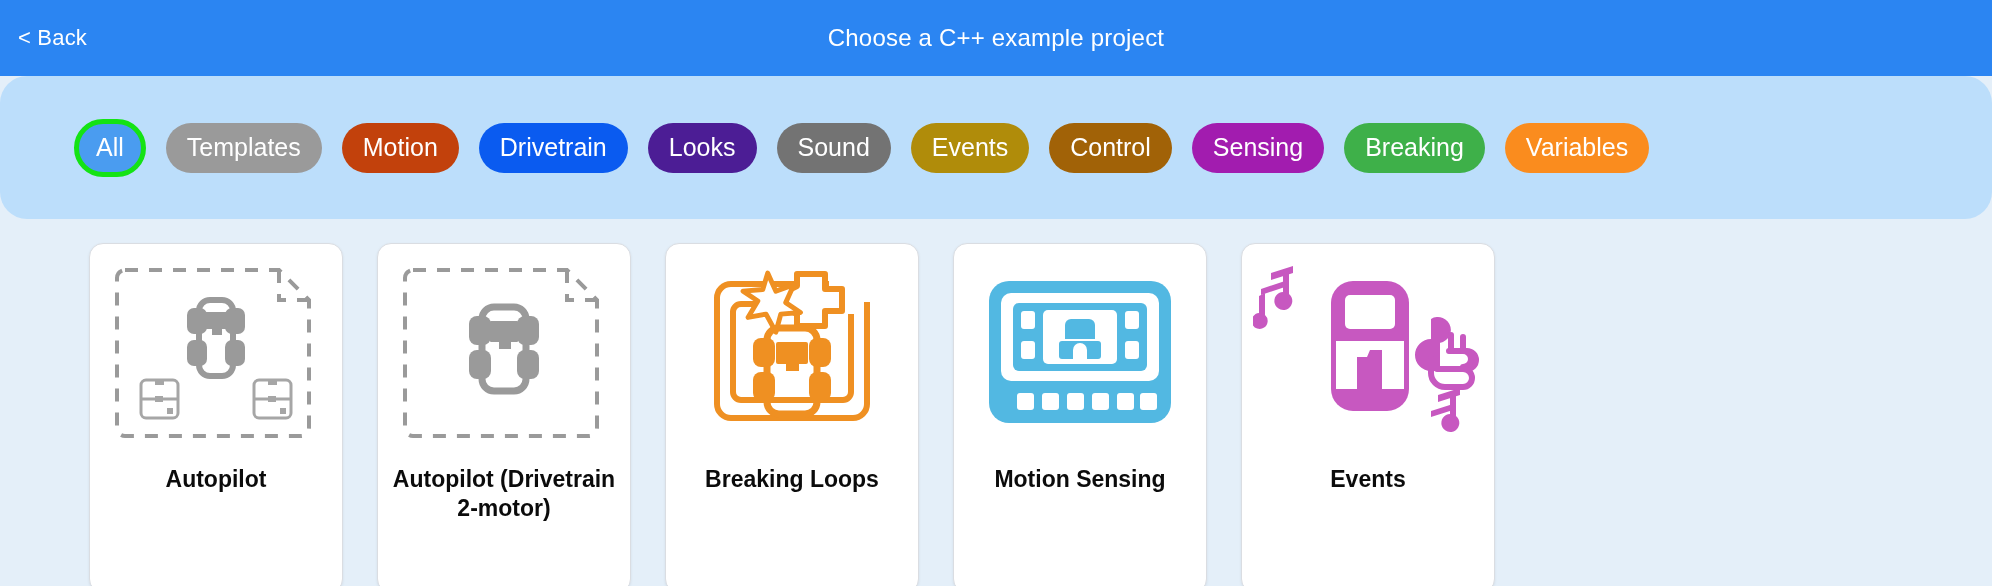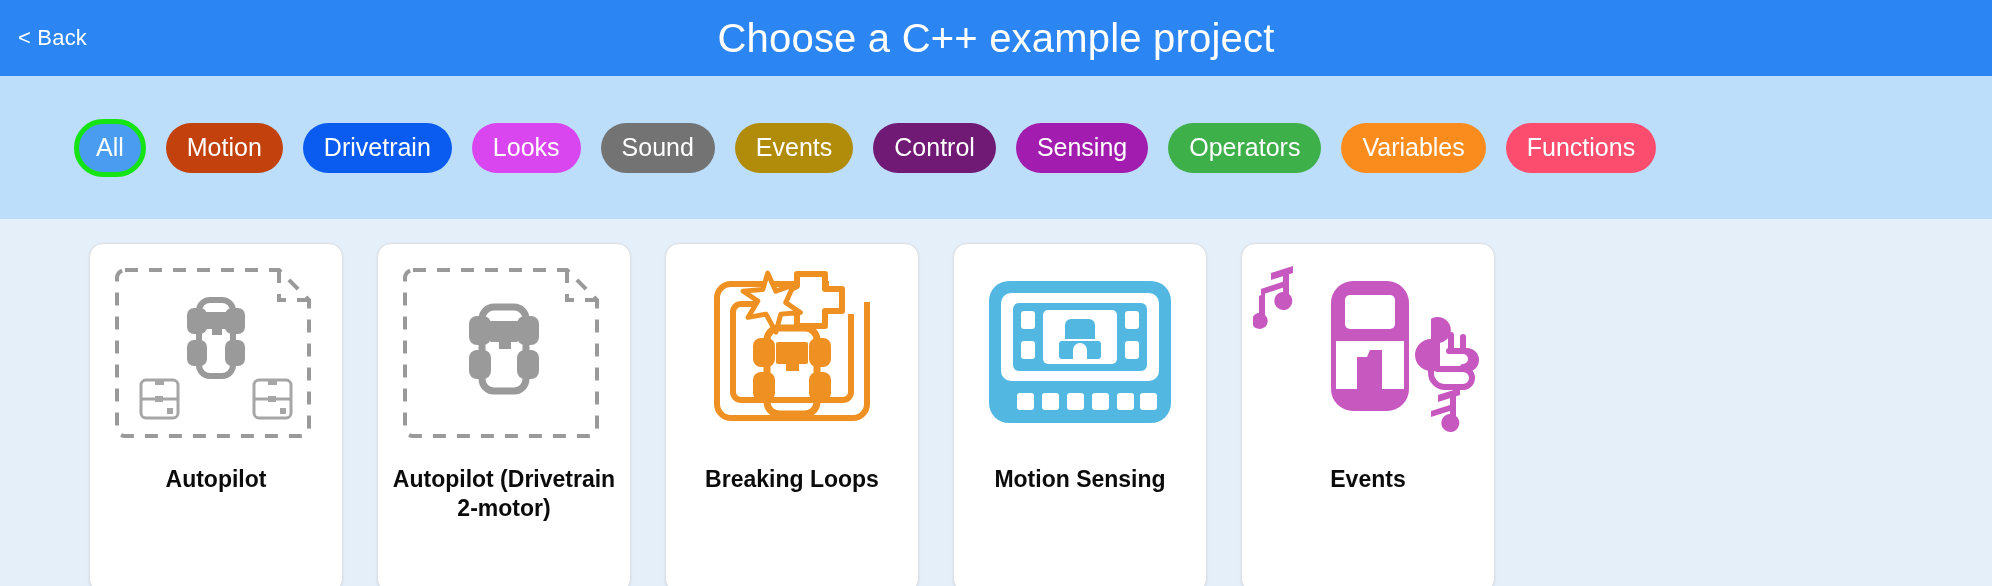--- a/index.html
+++ b/index.html
@@ -28,33 +28,34 @@
     font-size: 22px;
     font-weight: 400;
     letter-spacing: 0.2px;
     cursor: pointer;
     white-space: nowrap;
   }
   .header-title {
     width: 100%;
     text-align: center;
     color: #ffffff;
-    font-size: 40px;
+    font-size: 24px;
     font-weight: 400;
     letter-spacing: 0.2px;
   }
 
   
   .filter-band {
     height: 143px;
     background: #bcdefb;
     display: flex;
     align-items: center;
     padding-left: 74px;
     gap: 20px;
+    border-radius: 27px;
   }
   .chip {
     height: 50px;
     border-radius: 25px;
     display: flex;
     align-items: center;
     justify-content: center;
     padding: 0 21px;
     color: #ffffff;
     font-size: 25px;
@@ -117,49 +118,49 @@
 
 <div class="header">
   <div class="back-btn">&lt; Back</div>
   <div class="header-title">Choose a C++ example project</div>
 </div>
 
 <div class="filter-band">
   <div class="chip selected" style="background:#4a9cf0">
       <span>All</span>
     </div>
+  <div class="chip" style="background:#9a9a9a">
+      <span>Templates</span>
+    </div>
   <div class="chip" style="background:#c2410c">
       <span>Motion</span>
     </div>
   <div class="chip" style="background:#0a5bf0">
       <span>Drivetrain</span>
     </div>
-  <div class="chip" style="background:#d946ef">
+  <div class="chip" style="background:#4c1d95">
       <span>Looks</span>
     </div>
   <div class="chip" style="background:#737373">
       <span>Sound</span>
     </div>
   <div class="chip" style="background:#b08c0a">
       <span>Events</span>
     </div>
-  <div class="chip" style="background:#701a75">
+  <div class="chip" style="background:#a16207">
       <span>Control</span>
     </div>
   <div class="chip" style="background:#a21caf">
       <span>Sensing</span>
     </div>
   <div class="chip" style="background:#3eb049">
-      <span>Operators</span>
+      <span>Breaking</span>
     </div>
   <div class="chip" style="background:#fa8c1e">
       <span>Variables</span>
-    </div>
-  <div class="chip" style="background:#fc4d6e">
-      <span>Functions</span>
     </div>
 </div>
 
 <div class="cards-area">
 
   <div class="card">
     <div class="card-thumb">
       <svg width="210" height="180" viewBox="0 0 210 180">
         <g fill="none" stroke="#9a9a9a" stroke-width="4" stroke-dasharray="13 11" stroke-linecap="butt">
           <path d="M14 8 H168 L198 38 V166 a8 8 0 0 1 -8 8 H14 a8 8 0 0 1 -8 -8 V16 a8 8 0 0 1 8 -8 Z"></path>

